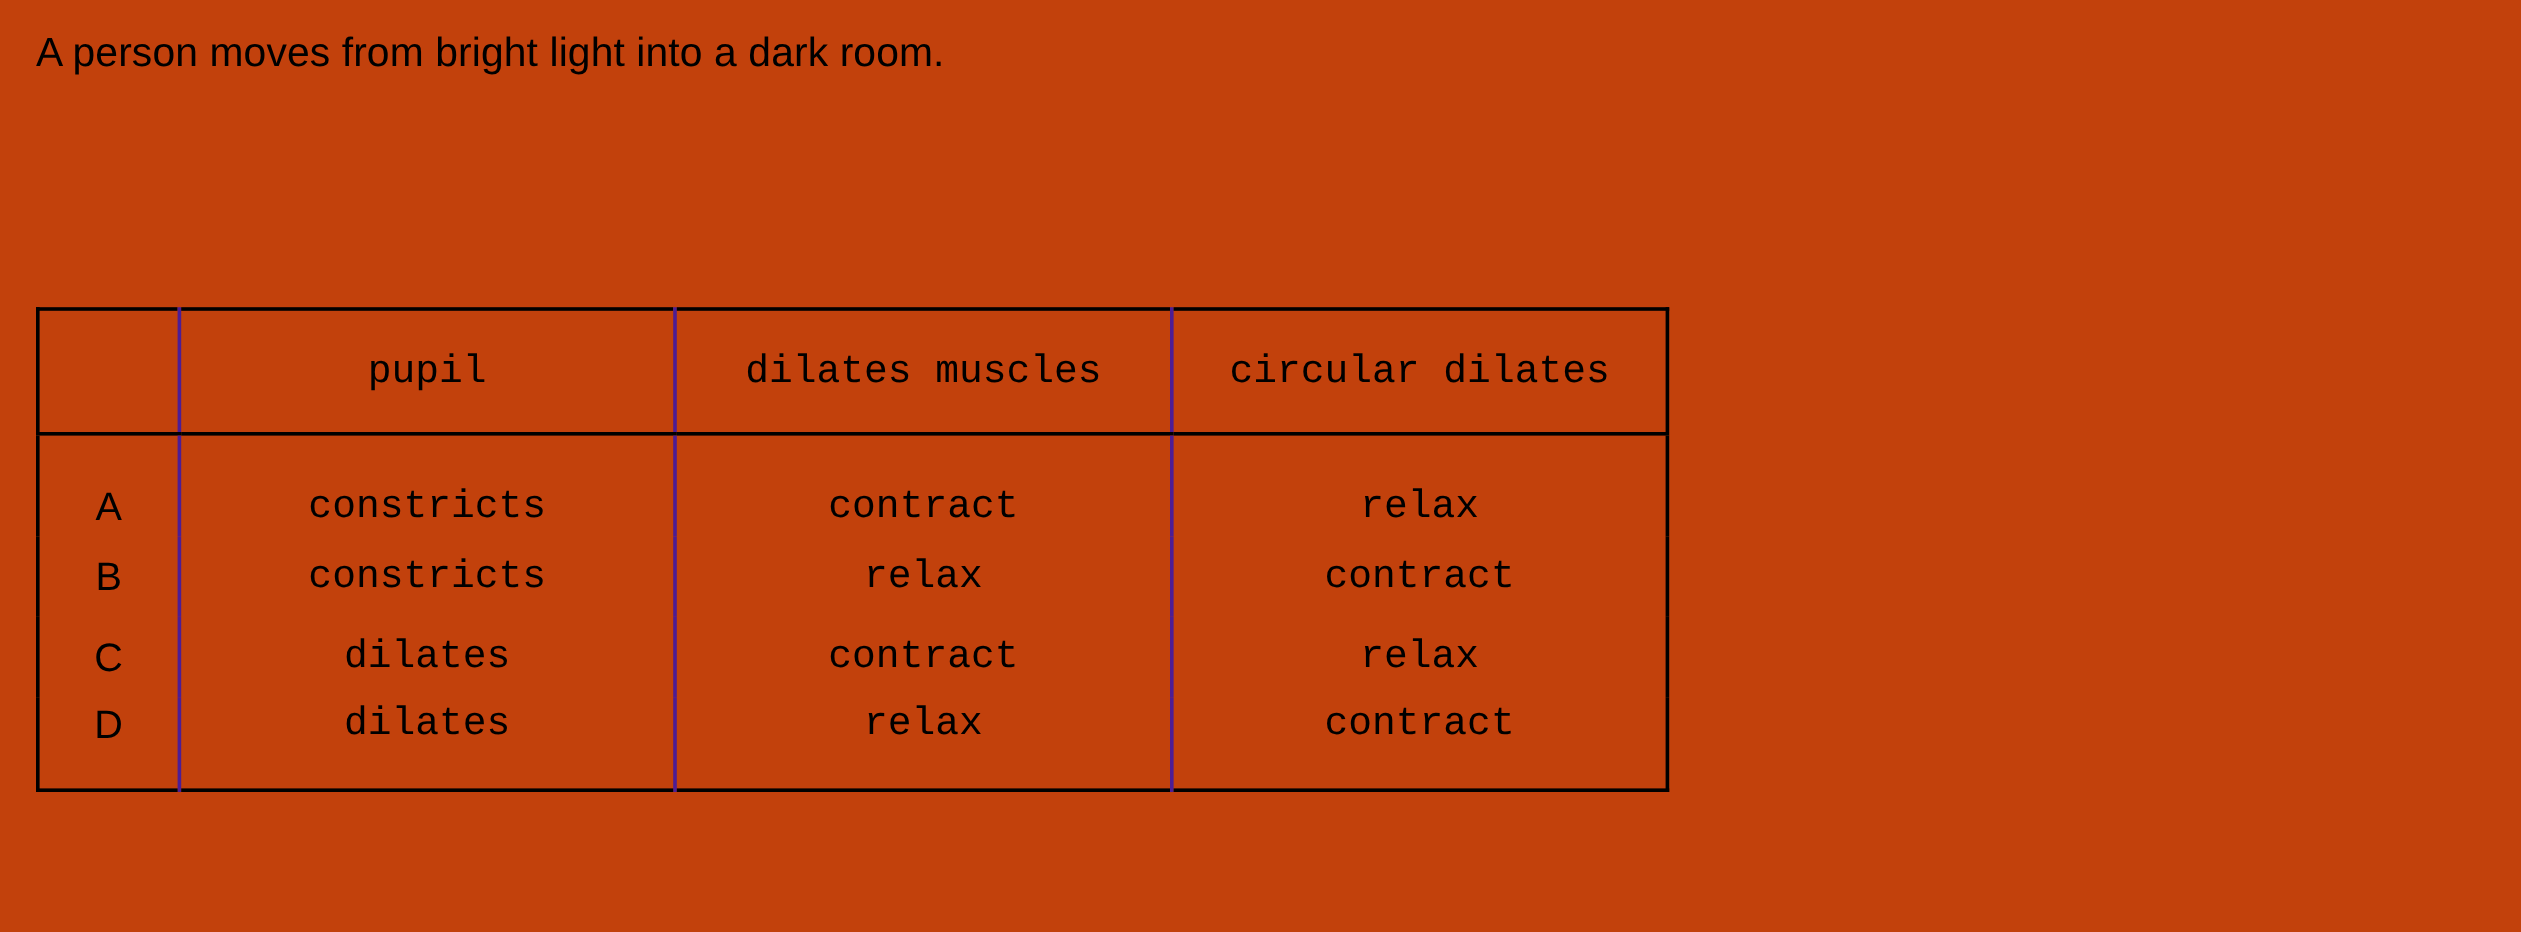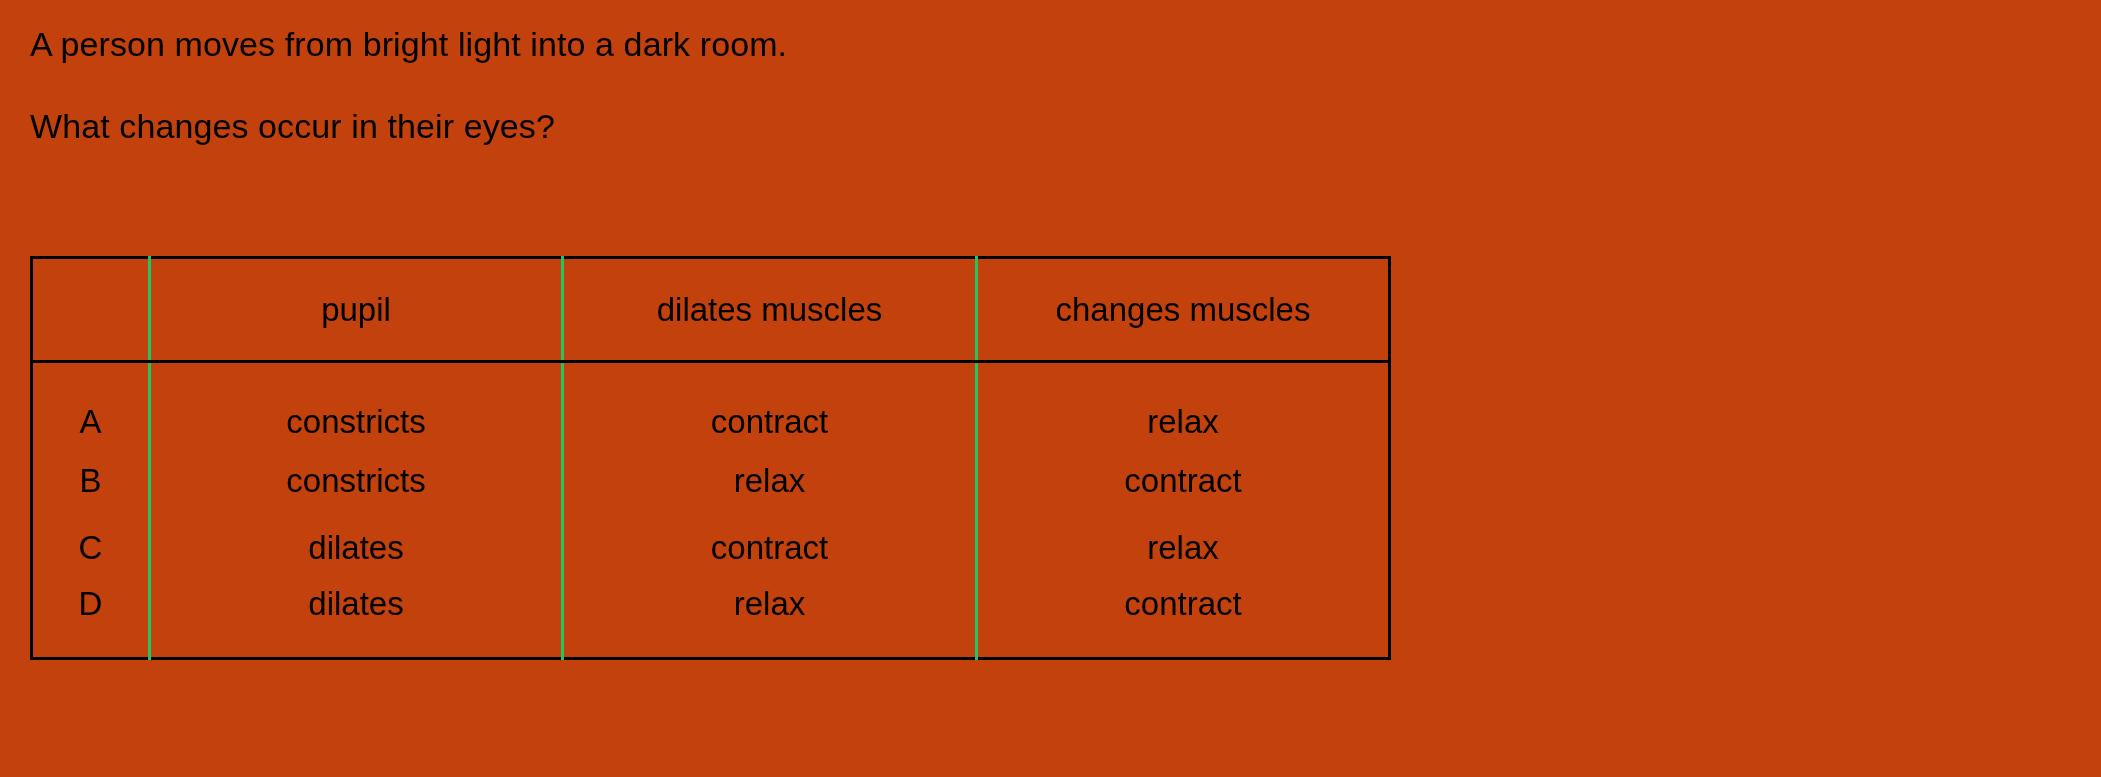--- a/index.html
+++ b/index.html
@@ -67,21 +67,22 @@
     font-size: 33px;
     font-weight: 400;
     color: #000000;
     border: none;
     white-space: nowrap;
   }
 
   
   table.answer-table th.sep,
   table.answer-table td.sep {
-    border-left: 3px solid #22c55e;
+    border-left: 3px solid #4c1d95;
+    font-family: Liberation Mono, monospace;
   }
 
   
   table.answer-table thead th {
     height: 101px;
     border-bottom: 3px solid #000000;
   }
 
   
   table.answer-table tbody td {
@@ -103,36 +104,35 @@
     font-size: 33px;
   }
 </style>
 </head>
 <body>
 
 <div class="page">
 
   <div class="stem stem-line-1">A person moves from bright light into a dark room.</div>
 
-  <div class="stem stem-line-2">What changes occur in their eyes?</div>
 
   <div class="answer-table-wrap">
     <table class="answer-table">
       <colgroup>
         <col class="col-key">
         <col class="col-pupil">
         <col class="col-radial">
         <col class="col-circular">
       </colgroup>
       <thead>
         <tr>
           <th></th>
           <th class="sep">pupil</th>
           <th class="sep">dilates muscles</th>
-          <th class="sep">changes muscles</th>
+          <th class="sep">circular dilates</th>
         </tr>
       </thead>
       <tbody>
         <tr>
           <td class="key-cell">A</td>
           <td class="sep">constricts</td>
           <td class="sep">contract</td>
           <td class="sep">relax</td>
         </tr>
         <tr>

